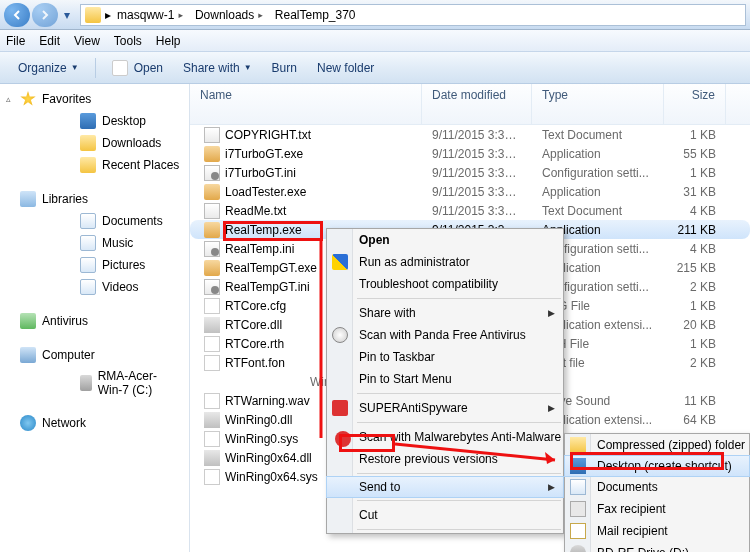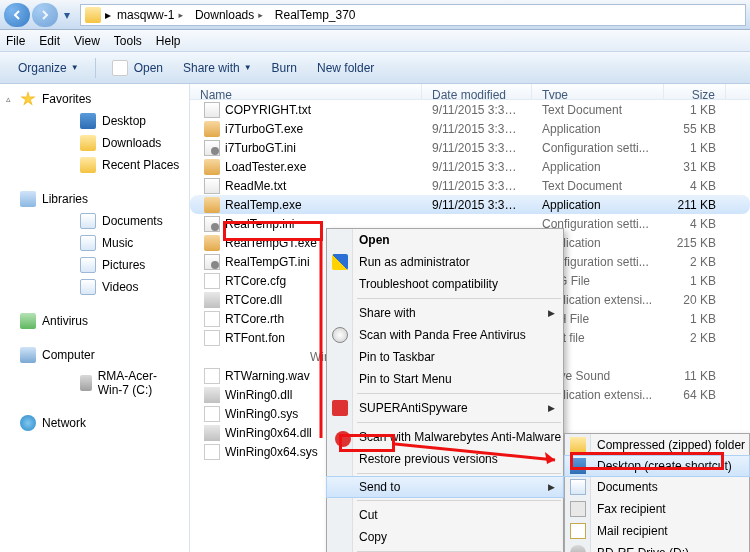--- a/index.html
+++ b/index.html
@@ -43,21 +43,21 @@
 .pic-ico { background: linear-gradient(to bottom, #fff, #d9e8f7); border: 1px solid #9cb8d4; }
 .vid-ico { background: linear-gradient(to bottom, #fff, #d9e8f7); border: 1px solid #9cb8d4; }
 .home-ico { background: linear-gradient(to bottom, #b5e2b5, #5fb85f); }
 .comp-ico { background: linear-gradient(to bottom, #d0e4f7, #7aa8d4); }
 .drive-ico { background: linear-gradient(to bottom, #d9d9d9, #a0a0a0); }
 .net-ico { background: radial-gradient(circle, #7fc7f0, #2a88c8); border-radius: 50%; }
 .spacer { height: 12px; }
 
 
 .filelist { flex: 1; background: #fff; position: relative; }
-.fl-head { display: flex; height: 16px; background: linear-gradient(to bottom, #fdfeff, #f0f5fb); border-bottom: 1px solid #e3ecf5; }
+.fl-head { display: flex; height: 41px; background: linear-gradient(to bottom, #fdfeff, #f0f5fb); border-bottom: 1px solid #e3ecf5; }
 .fl-head > div, .fl-row > div { padding: 4px 10px; white-space: nowrap; overflow: hidden; text-overflow: ellipsis; }
 .col-name { width: 232px; }
 .col-date { width: 110px; }
 .col-type { width: 132px; }
 .col-size { width: 62px; text-align: right; }
 .fl-head > div { color: #405a7a; border-right: 1px solid #e3ecf5; }
 .fl-row { display: flex; height: 19px; align-items: center; }
 .fl-row .col-name { display: flex; align-items: center; padding-left: 14px; padding-top:0; padding-bottom:0; }
 .fl-row .col-date, .fl-row .col-type, .fl-row .col-size { color: #6a6a6a; padding-top:0; padding-bottom:0; }
 .fl-row.selected-row { background: linear-gradient(to bottom, #e8f2fd, #cfe4fb); border-radius: 8px; }
@@ -453,23 +453,20 @@
     </div>
   <div class="sep"></div>
   <div class="row hover">
       <span>Send to</span>
       <span class="arrow">▶</span>
     </div>
   <div class="sep"></div>
   <div class="row">
       <span>Cut</span>
     </div>
-  <div class="row">
-      <span>Copy</span>
-    </div>
   <div class="sep"></div>
 
 </div>
 
 <div class="ctx" style="left:564px; top:433px; width:186px;">
   <div class="gutter"></div>
   <div class="row">
       <span class="cicon zip-ico"></span>
       <span>Compressed (zipped) folder</span>
     </div>

